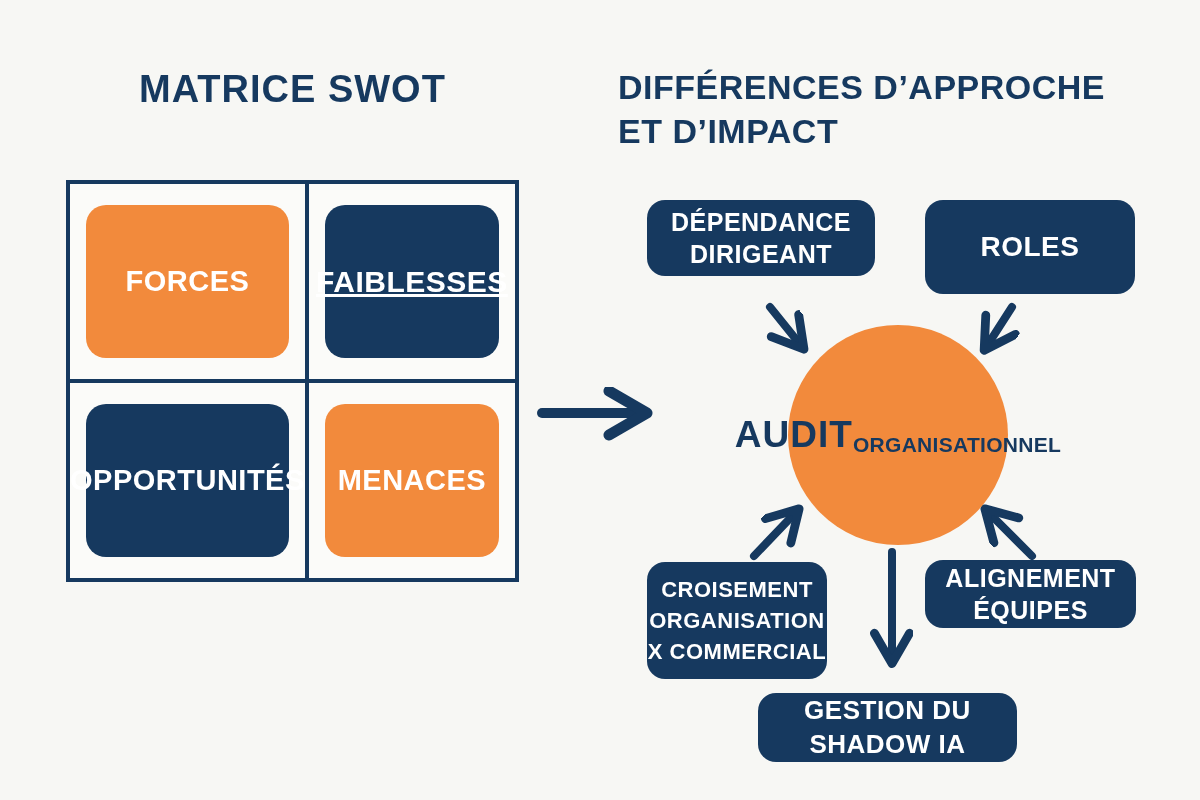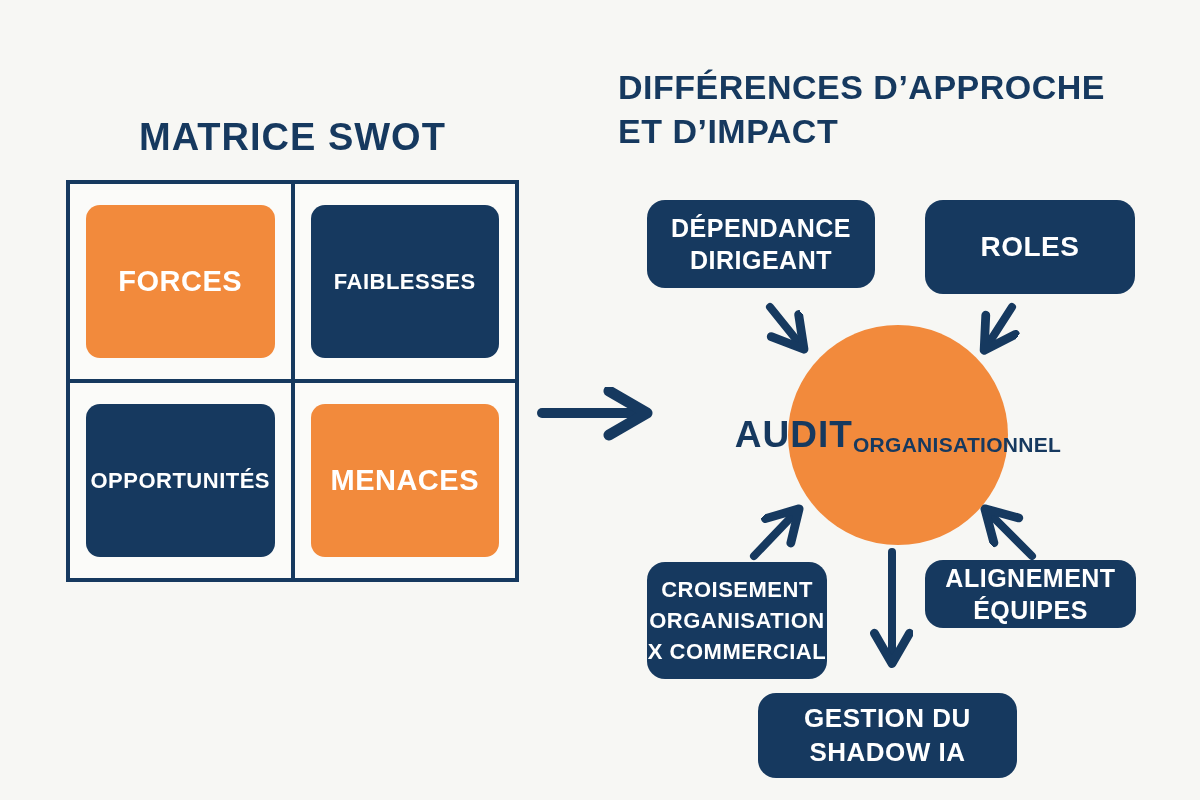--- a/index.html
+++ b/index.html
@@ -24,21 +24,20 @@
   }
   
   .left-title {
     position: absolute;
     left: 66px; top: 68px; width: 453px;
     text-align: center;
     font-size: 38px;
     font-weight: 800;
     letter-spacing: 1px;
     color: var(--navy);
-    margin-top: 48px;
   }
   .right-title {
     position: absolute;
     left: 618px; top: 66px; width: 544px;
     text-align: left;
     font-size: 34px;
     font-weight: 800;
     letter-spacing: 0.5px;
     line-height: 1.28;
     color: var(--navy);
@@ -57,53 +56,53 @@
   }
   .swot-cell {
     background: var(--cell-bg);
     display: flex;
     align-items: center;
     justify-content: center;
   }
   .swot-chip {
     width: calc(100% - 32px);
     height: calc(100% - 42px);
-    border-radius: 14px;
+    border-radius: 20px;
     display: flex;
     align-items: center;
     justify-content: center;
     color: var(--text-light);
     font-weight: 800;
     font-size: 29px;
     letter-spacing: 0.5px;
     text-align: center;
   }
   .swot-chip.navy { background: var(--navy); }
   .swot-chip.orange { background: var(--orange); }
-  .fs27 { font-size: 22px; }
-  .fs25 { font-size: 22px; }
+  .fs27 { font-size: 30px; text-decoration: underline; }
+  .fs25 { font-size: 29px; }
   
   .node {
     position: absolute;
     background: var(--navy);
     border-radius: 18px;
     color: var(--text-light);
     font-weight: 800;
     text-align: center;
     display: flex;
     flex-direction: column;
     align-items: center;
     justify-content: center;
     letter-spacing: 0.5px;
   }
-  .node-dependance { left: 647px; top: 200px; width: 228px; height: 88px; font-size: 25px; line-height: 1.3; align-items: center; }
+  .node-dependance { left: 647px; top: 200px; width: 228px; height: 76px; font-size: 25px; line-height: 1.3; align-items: center; }
   .node-roles      { left: 925px; top: 200px; width: 210px; height: 94px; font-size: 28px; }
   .node-croisement { left: 647px; top: 562px; width: 180px; height: 117px; font-size: 22px; line-height: 1.42; }
   .node-alignement { left: 925px; top: 560px; width: 211px; height: 68px; font-size: 25px; line-height: 1.3; }
-  .node-gestion    { left: 758px; top: 693px; width: 259px; height: 85px; font-size: 26px; line-height: 1.3; }
+  .node-gestion    { left: 758px; top: 693px; width: 259px; height: 69px; font-size: 26px; line-height: 1.3; }
   
   .audit-circle {
     position: absolute;
     left: 788px; top: 325px;
     width: 220px; height: 220px;
     border-radius: 50%;
     background: var(--orange);
     color: var(--navy);
     display: flex;
     flex-direction: row;

